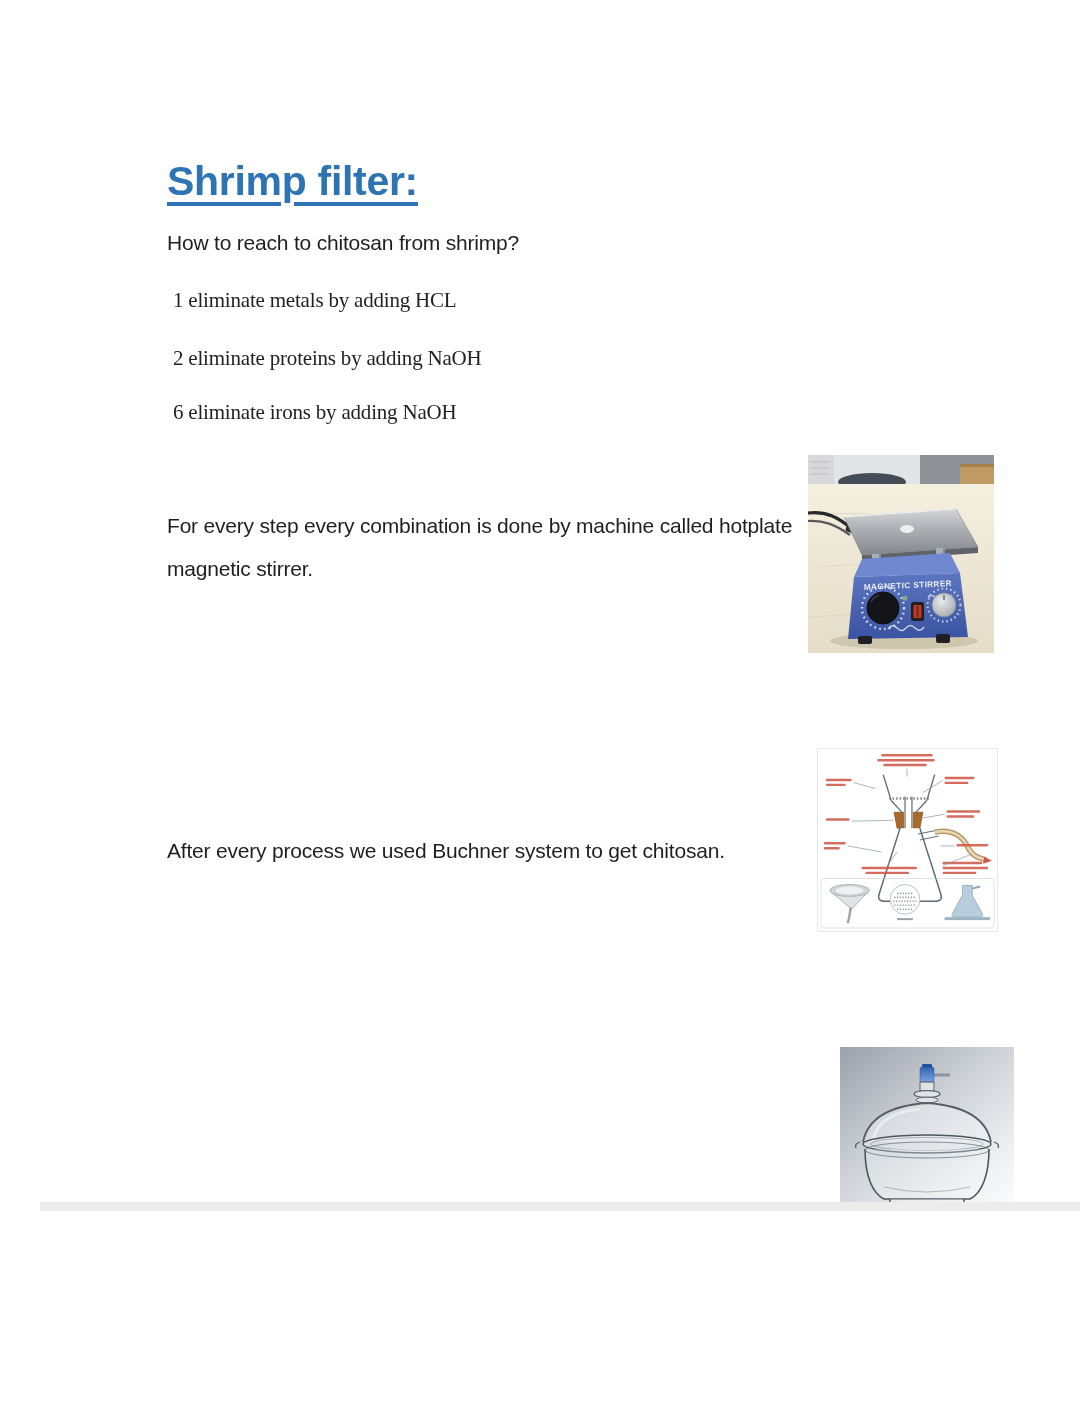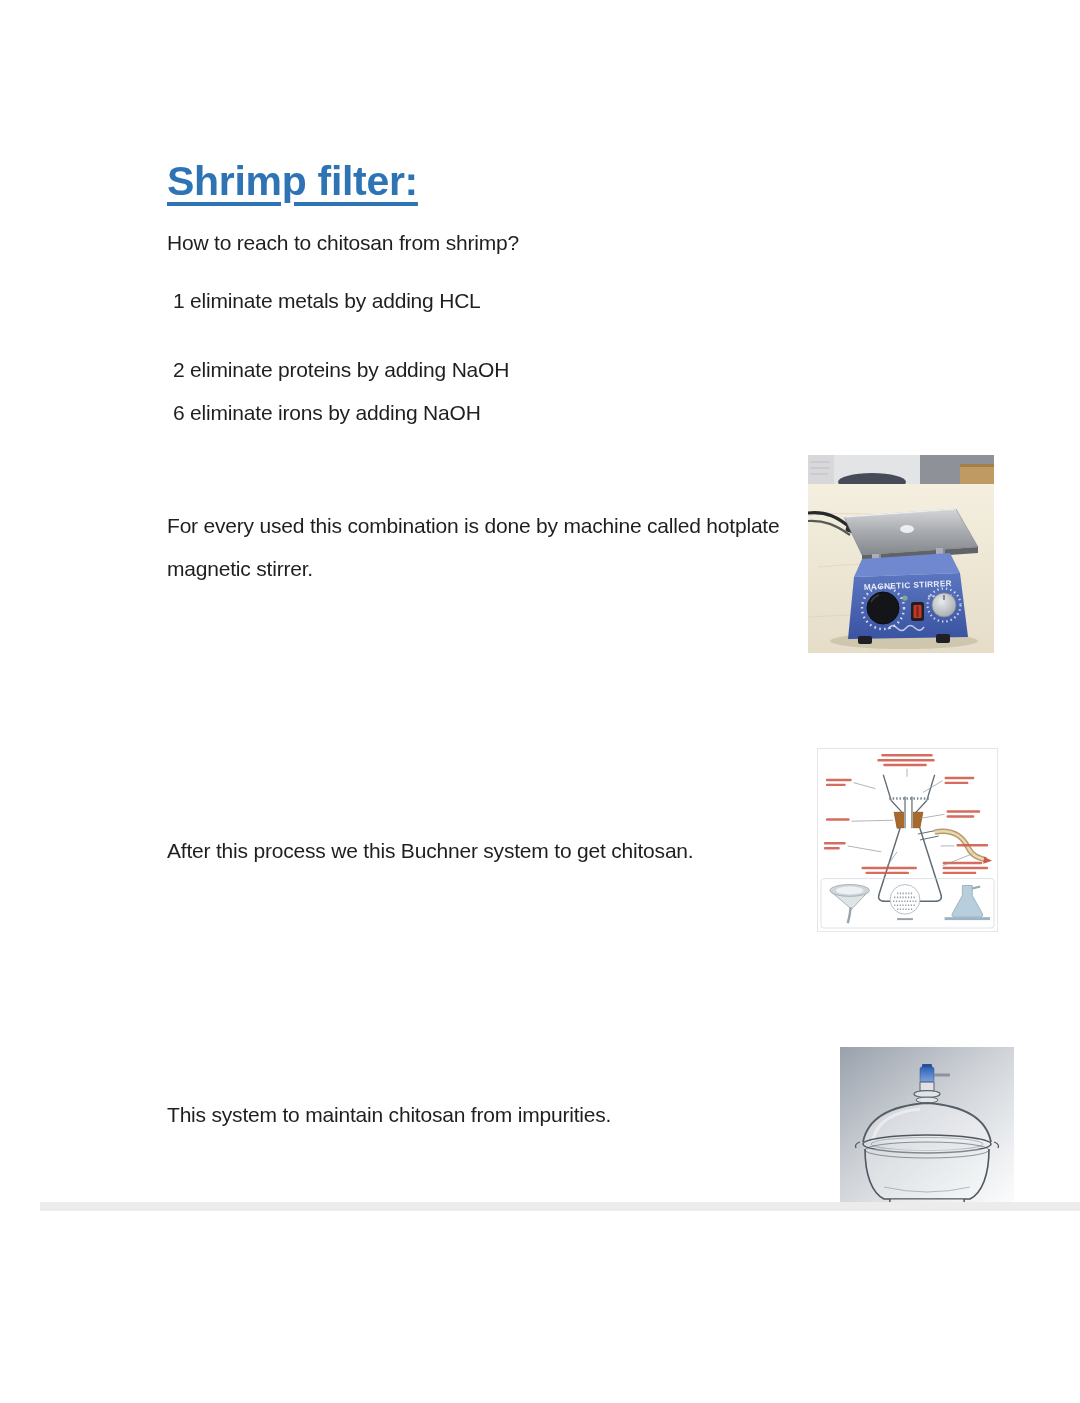--- a/index.html
+++ b/index.html
@@ -26,23 +26,23 @@
     line-height:50px;
     white-space:nowrap;
   }
   .body-text{
     font-size:21px;
     line-height:43px;
     color:#1f1f1f;
     letter-spacing:-0.2px;
   }
   .question{left:127px; top:200px; white-space:nowrap;}
-  .step{left:133px; white-space:nowrap;}
+  .step{left:133px; white-space:nowrap;font-family:Liberation Serif, serif;}
   .step-1{top:258px;}
-  .step-2{top:327px;}
+  .step-2{top:316px;}
   .step-3{top:370px;}
   .para{left:127px; width:640px;}
   .para-hotplate{top:483px;}
   .para-buchner{top:808px;}
   .para-desiccator{top:1072px; width:780px; white-space:nowrap;}
   .fig{display:block;}
   .fig-hotplate{left:768px; top:455px; width:186px; height:198px;}
   .fig-buchner{
     left:777px; top:748px; width:181px; height:184px;
     box-sizing:border-box; border:1px solid #e6e6e6; background:#ffffff;
@@ -60,21 +60,21 @@
 <div class="page">
 
   <h1 class="abs doc-title">Shrimp filter:</h1>
 
   <p class="abs body-text question">How to reach to chitosan from shrimp?</p>
 
   <p class="abs body-text step step-1">1 eliminate metals by adding HCL</p>
   <p class="abs body-text step step-2">2 eliminate proteins by adding NaOH</p>
   <p class="abs body-text step step-3">6 eliminate irons by adding NaOH</p>
 
-  <p class="abs body-text para para-hotplate">For every used this combination is done by machine called hotplate magnetic stirrer.</p>
+  <p class="abs body-text para para-hotplate">For every step every combination is done by machine called hotplate magnetic stirrer.</p>
 
   <div class="abs fig fig-hotplate">
     <svg width="186" height="198" viewBox="0 0 186 198">
       <defs>
         <linearGradient id="hp-table" x1="0" y1="0" x2="0" y2="1">
           <stop offset="0" stop-color="#f4efdf"></stop>
             <stop offset="1" stop-color="#e5ddc8"></stop>
         </linearGradient>
         <linearGradient id="hp-plate" x1="0" y1="0" x2="0" y2="1">
           <stop offset="0" stop-color="#d3d5d8"></stop>
@@ -136,21 +136,21 @@
       <circle cx="136" cy="150" r="12" fill="url(#hp-knob)" stroke="#83878d" stroke-width="0.8"></circle>
       <path d="M136,140 v5" stroke="#6d7076" stroke-width="1.5"></path>
 
       <path d="M80,174 q4,-6 9,-1 t9,0 t9,0 t9,-1" stroke="#dde3f0" stroke-width="1.4" fill="none" opacity="0.85"></path>
 
       <rect x="50" y="181" width="14" height="8" rx="2" fill="#1e2025"></rect>
       <rect x="128" y="179" width="14" height="9" rx="2" fill="#1e2025"></rect>
     </svg>
   </div>
 
-  <p class="abs body-text para para-buchner">After this process we this Buchner system to get chitosan.</p>
+  <p class="abs body-text para para-buchner">After every process we used Buchner system to get chitosan.</p>
 
   <div class="abs fig fig-buchner">
     <svg width="179" height="182" viewBox="0 0 181 184">
       <rect width="181" height="184" fill="#ffffff"></rect>
 
       <g stroke="#5d6a73" stroke-width="1.3" fill="none">
         <path d="M66,26 L74,52"></path>
         <path d="M118,26 L110,52"></path>
         <path d="M74,52 L85,64 M110,52 L99,64"></path>
       </g>
@@ -218,21 +218,20 @@
       </g>
 
       <g>
         <path d="M146,138 L146,148 L136,166 Q134,170 139,170 L163,170 Q168,170 166,166 L156,148 L156,138 Z" fill="#b9cedd" stroke="#8fa7b8" stroke-width="0.8"></path>
         <path d="M156,141 L164,139" stroke="#8fa7b8" stroke-width="2"></path>
         <rect x="128" y="170" width="46" height="3" fill="#9fb4c2"></rect>
       </g>
     </svg>
   </div>
 
-  <p class="abs body-text para para-desiccator">This system to maintain chitosan from impurities.</p>
 
   <div class="abs fig fig-desiccator">
     <svg width="174" height="205" viewBox="0 0 174 205">
       <defs>
         <linearGradient id="ds-bg" x1="0" y1="0" x2="0.7" y2="1">
           <stop offset="0" stop-color="#9aa1ac"></stop>
           <stop offset="0.45" stop-color="#cfd3d8"></stop>
           <stop offset="0.8" stop-color="#eef0f2"></stop>
           <stop offset="1" stop-color="#fdfdfd"></stop>
         </linearGradient>

